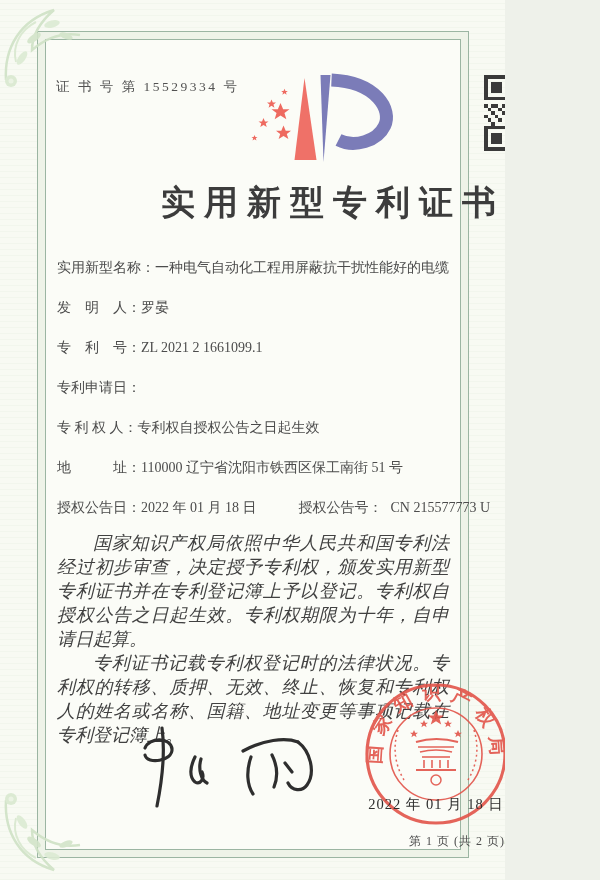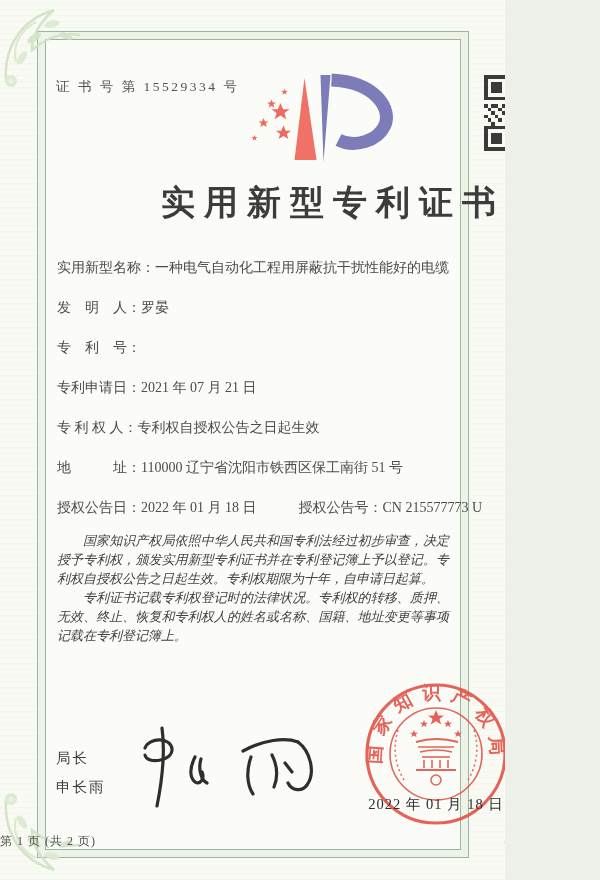--- a/index.html
+++ b/index.html
@@ -23,35 +23,35 @@
     letter-spacing:2.5px;color:#525252;}
   .logo{position:absolute;left:236px;top:70px;}
   .qr{position:absolute;left:484px;top:75px;}
   .page-title{position:absolute;left:0;right:0;top:180px;text-align:right;
     font-size:34px;font-weight:700;letter-spacing:9px;color:#3c3c3c;}
 
   .fields{position:absolute;left:57px;top:257px;right:50px;font-size:14px;color:#4c4c4c;}
   .field-row{display:flex;white-space:nowrap;line-height:21px;margin-bottom:19px;}
   .flabel{flex:0 0 auto;}
   .fvalue{flex:0 0 auto;}
-  .grant-pair2{margin-left:42px;display:flex;}
-
-  .paras{position:absolute;left:57px;right:56px;top:531px;font-size:13px;
-    line-height:19px;color:#414141;font-style:italic;text-align:justify;}
+  .grant-pair2{margin-left:42px;display:flex;gap:8px;}
+
+  .paras{position:absolute;left:57px;right:56px;top:531px;font-size:18px;
+    line-height:24px;color:#414141;font-style:italic;text-align:justify;}
   .paras p{margin:0;text-indent:2em;}
 
   .sig-block{position:absolute;left:56px;top:744px;font-size:14.5px;color:#3d3d3d;
     line-height:29px;letter-spacing:2px;}
   .signature{position:absolute;left:135px;top:724px;}
 
   .seal{position:absolute;left:362px;top:680px;opacity:.9;}
   .seal-date{position:absolute;left:360px;top:795px;width:152px;text-align:center;
     font-size:14.5px;color:#2e2e2e;letter-spacing:1px;z-index:4;}
 
-  .footer{position:absolute;left:0;right:0;top:833px;text-align:left;
+  .footer{position:absolute;left:0;right:0;top:833px;text-align:right;
     font-size:12px;color:#4e4e4e;letter-spacing:1px;}
 </style>
 </head>
 <body>
 
 <div class="page">
 
   <svg width="0" height="0" style="position:absolute">
     <defs>
       <g id="flourish">
@@ -135,24 +135,24 @@
       <div class="field-row">
         <span class="flabel">实用新型名称：</span>
         <span class="fvalue">一种电气自动化工程用屏蔽抗干扰性能好的电缆</span>
       </div>
       <div class="field-row">
         <span class="flabel">发　明　人：</span>
         <span class="fvalue">罗晏</span>
       </div>
       <div class="field-row">
         <span class="flabel">专　利　号：</span>
+        <span class="fvalue">ZL 2021 2 1661099.1</span>
       </div>
       <div class="field-row">
         <span class="flabel">专利申请日：</span>
-        <span class="fvalue">2021 年 07 月 21 日</span>
       </div>
       <div class="field-row">
         <span class="flabel">专 利 权 人：</span>
         <span class="fvalue">专利权自授权公告之日起生效</span>
       </div>
       <div class="field-row">
         <span class="flabel">地　　　址：</span>
         <span class="fvalue">110000 辽宁省沈阳市铁西区保工南街 51 号</span>
       </div>
       <div class="field-row">
@@ -163,24 +163,20 @@
           <span class="fvalue">CN 215577773 U</span>
         </span>
       </div>
     </div>
 
     <div class="paras">
       <p>国家知识产权局依照中华人民共和国专利法经过初步审查，决定授予专利权，颁发实用新型专利证书并在专利登记簿上予以登记。专利权自授权公告之日起生效。专利权期限为十年，自申请日起算。</p>
       <p>专利证书记载专利权登记时的法律状况。专利权的转移、质押、无效、终止、恢复和专利权人的姓名或名称、国籍、地址变更等事项记载在专利登记簿上。</p>
     </div>
 
-    <div class="sig-block">
-      <div>局长</div>
-      <div>申长雨</div>
-    </div>
 
     <svg class="signature" width="195" height="90" viewBox="0 0 195 90">
       <g fill="none" stroke="#2e2e2e" stroke-width="3.2" stroke-linecap="round" stroke-linejoin="round">
         <path d="M27,4 C30,26 28,52 22,82"></path>
         <path d="M10,24 C14,13 36,13 37,25 C38,37 12,41 10,31"></path>
         <path d="M60,33 C55,43 54,53 60,58 C65,61 70,55 67,48"></path>
         <path d="M66,35 C63,45 66,56 72,59"></path>
         <path d="M108,27 C128,16 150,13 163,18"></path>
         <path d="M116,33 C111,47 112,61 118,70"></path>
         <path d="M163,18 C175,27 181,48 172,61 C167,68 157,67 153,59"></path>

